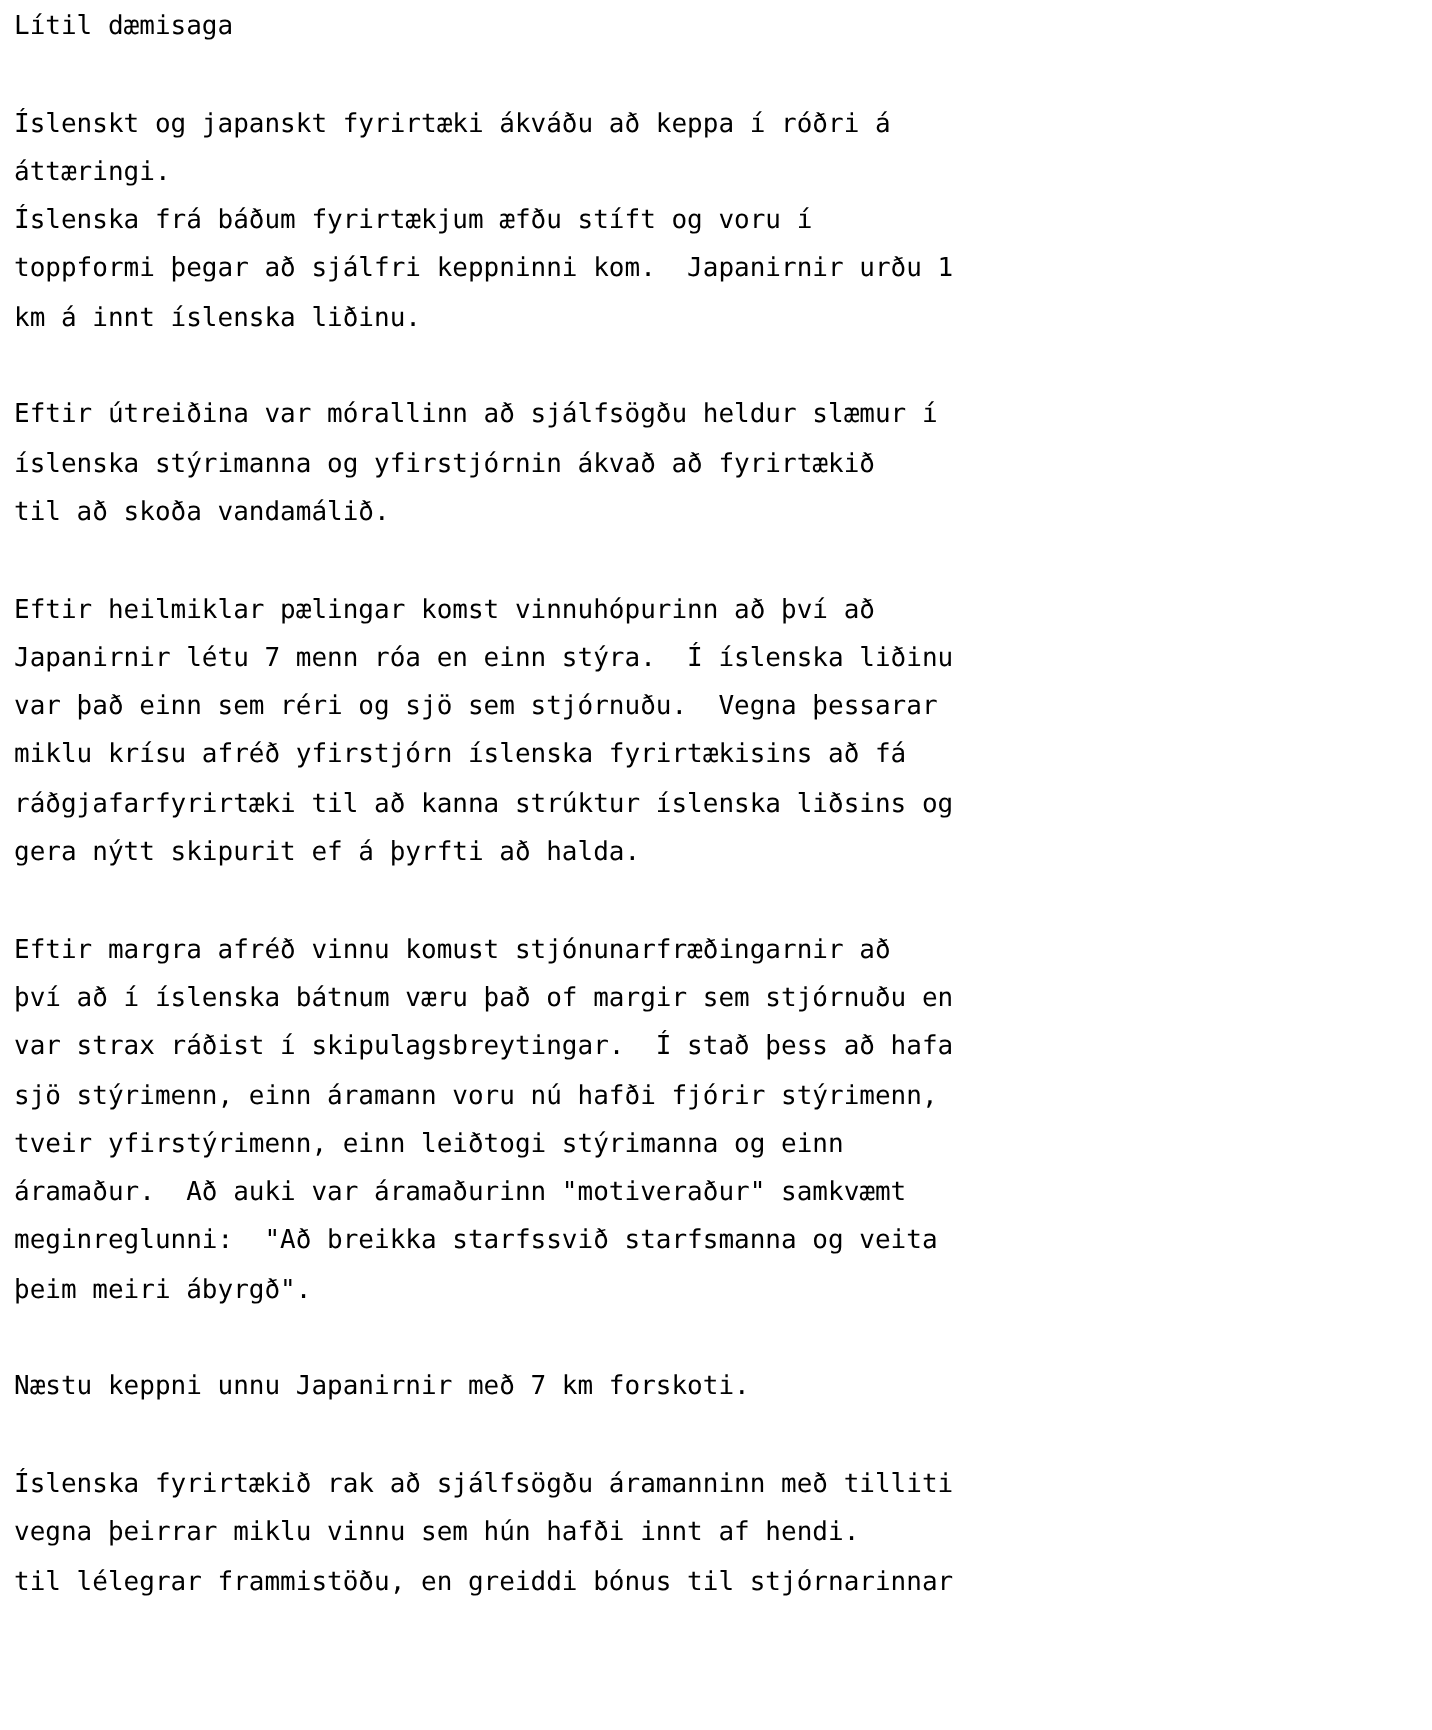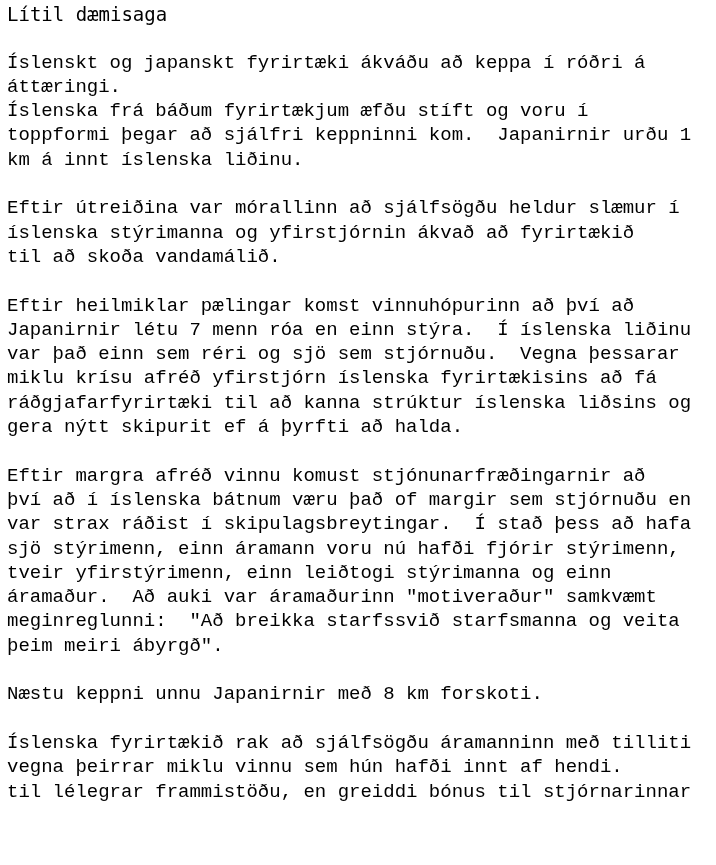--- a/index.html
+++ b/index.html
@@ -7,36 +7,35 @@
     padding: 0;
   }
   body {
     background: #ffffff;
     width: 716px;
     height: 865px;
     overflow: hidden;
   }
   .doc {
     font-family: "DejaVu Sans Mono", "Liberation Mono", monospace;
-    font-size: 19px;
+    font-size: 13px;
     line-height: 24.3px;
     color: #000000;
     padding: 2px 4px 0 7px;
     letter-spacing: 0;
   }
   .title {
     white-space: pre;
     margin: 0;
   }
   .para {
     margin: 24.3px 0 0 0;
   }
   .line {
     white-space: pre;
-    font-family: Liberation Mono, monospace;
   }
 </style>
 </head>
 <body>
 
 <div class="doc">
   <div class="title">Lítil dæmisaga</div>
   <div>
       <div class="para">
         <div class="line">Íslenskt og japanskt fyrirtæki ákváðu að keppa í róðri á</div>
@@ -62,21 +61,21 @@
         <div class="line">Eftir margra afréð vinnu komust stjónunarfræðingarnir að</div>
         <div class="line">því að í íslenska bátnum væru það of margir sem stjórnuðu en</div>
         <div class="line">var strax ráðist í skipulagsbreytingar.  Í stað þess að hafa</div>
         <div class="line">sjö stýrimenn, einn áramann voru nú hafði fjórir stýrimenn,</div>
         <div class="line">tveir yfirstýrimenn, einn leiðtogi stýrimanna og einn</div>
         <div class="line">áramaður.  Að auki var áramaðurinn "motiveraður" samkvæmt</div>
         <div class="line">meginreglunni:  "Að breikka starfssvið starfsmanna og veita</div>
         <div class="line">þeim meiri ábyrgð".</div>
       </div>
       <div class="para">
-        <div class="line">Næstu keppni unnu Japanirnir með 8 km forskoti.</div>
+        <div class="line">Næstu keppni unnu Japanirnir með 7 km forskoti.</div>
       </div>
       <div class="para">
         <div class="line">Íslenska fyrirtækið rak að sjálfsögðu áramanninn með tilliti</div>
         <div class="line">vegna þeirrar miklu vinnu sem hún hafði innt af hendi.</div>
         <div class="line">til lélegrar frammistöðu, en greiddi bónus til stjórnarinnar</div>
       </div>
     </div>
 </div>
 
 </body></html>

